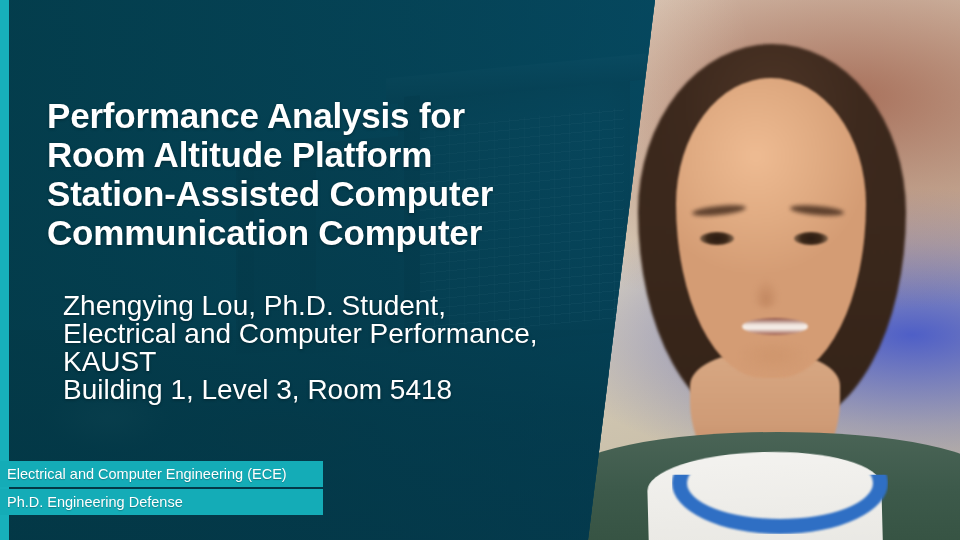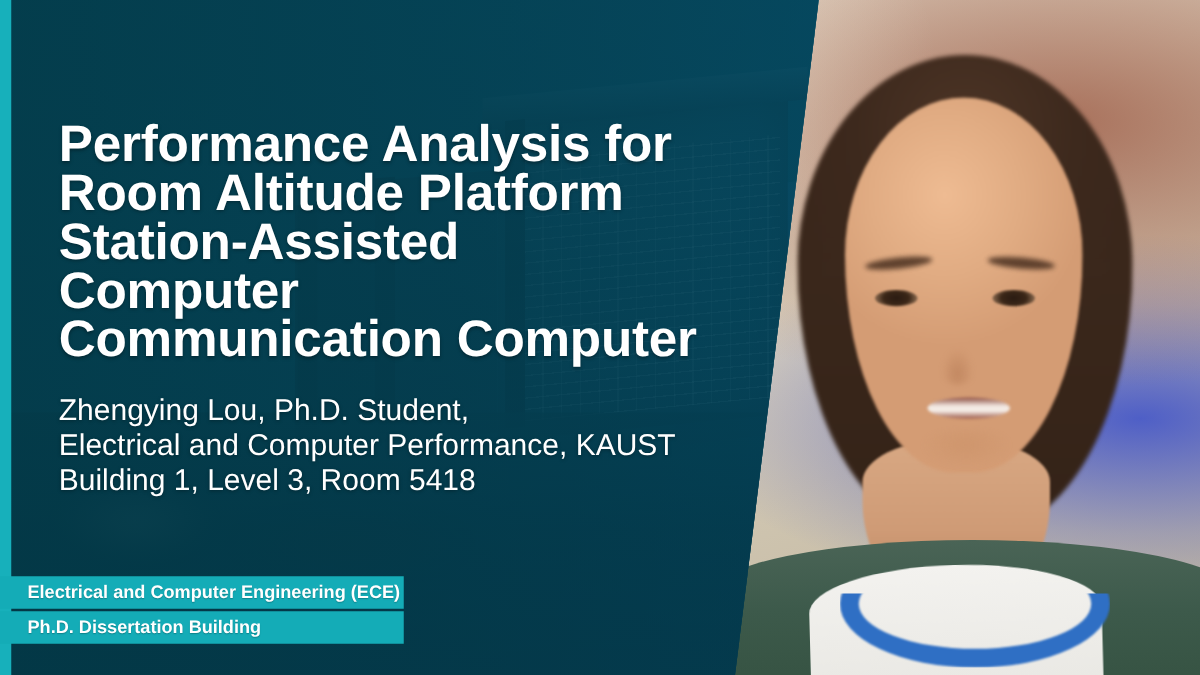--- a/index.html
+++ b/index.html
@@ -229,47 +229,47 @@
 
   
   #text-block {
     position: absolute;
     left: 47px; top: 96px;
     width: 520px;
   }
   #title {
     margin: 0;
     color: #ffffff;
-    font-size: 41px;
+    font-size: 35px;
     line-height: 39px;
     font-weight: 700;
     letter-spacing: -0.2px;
     text-shadow: 0 1px 3px rgba(0,0,0,.35);
   }
   #details {
-    margin: 0;
+    margin: 16px;
     padding-top: 24px;
     color: #ffffff;
-    font-size: 24px;
+    font-size: 28px;
     line-height: 28px;
     font-weight: 400;
     text-shadow: 0 1px 3px rgba(0,0,0,.35);
   }
   #detail-datetime { font-weight: 700; }
 
   
   .badge {
     position: absolute;
     left: 0;
     background: #14acb7;
     color: #ffffff;
-    font-weight: 700;
+    font-weight: 400;
     display: flex;
     align-items: center;
-    padding: 0 10px 0 22px;
+    padding: 0 10px 0 7px;
     box-sizing: border-box;
     white-space: nowrap;
     text-shadow: 0 1px 1px rgba(0,0,0,.25);
     text-align: right;
   }
   #badge-dept {
     top: 461px;
     height: 26px;
     width: 323px;
     font-size: 14.5px;
@@ -331,16 +331,16 @@
       </div>
     </div>
 
     <div id="left-stripe"></div>
   </div>
 
   <div class="badge" id="badge-dept">
     <span>Electrical and Computer Engineering (ECE)</span>
   </div>
   <div class="badge" id="badge-event">
-    <span>Ph.D. Dissertation Building</span>
+    <span>Ph.D. Engineering Defense</span>
   </div>
 
 </div>
 
 </body></html>

